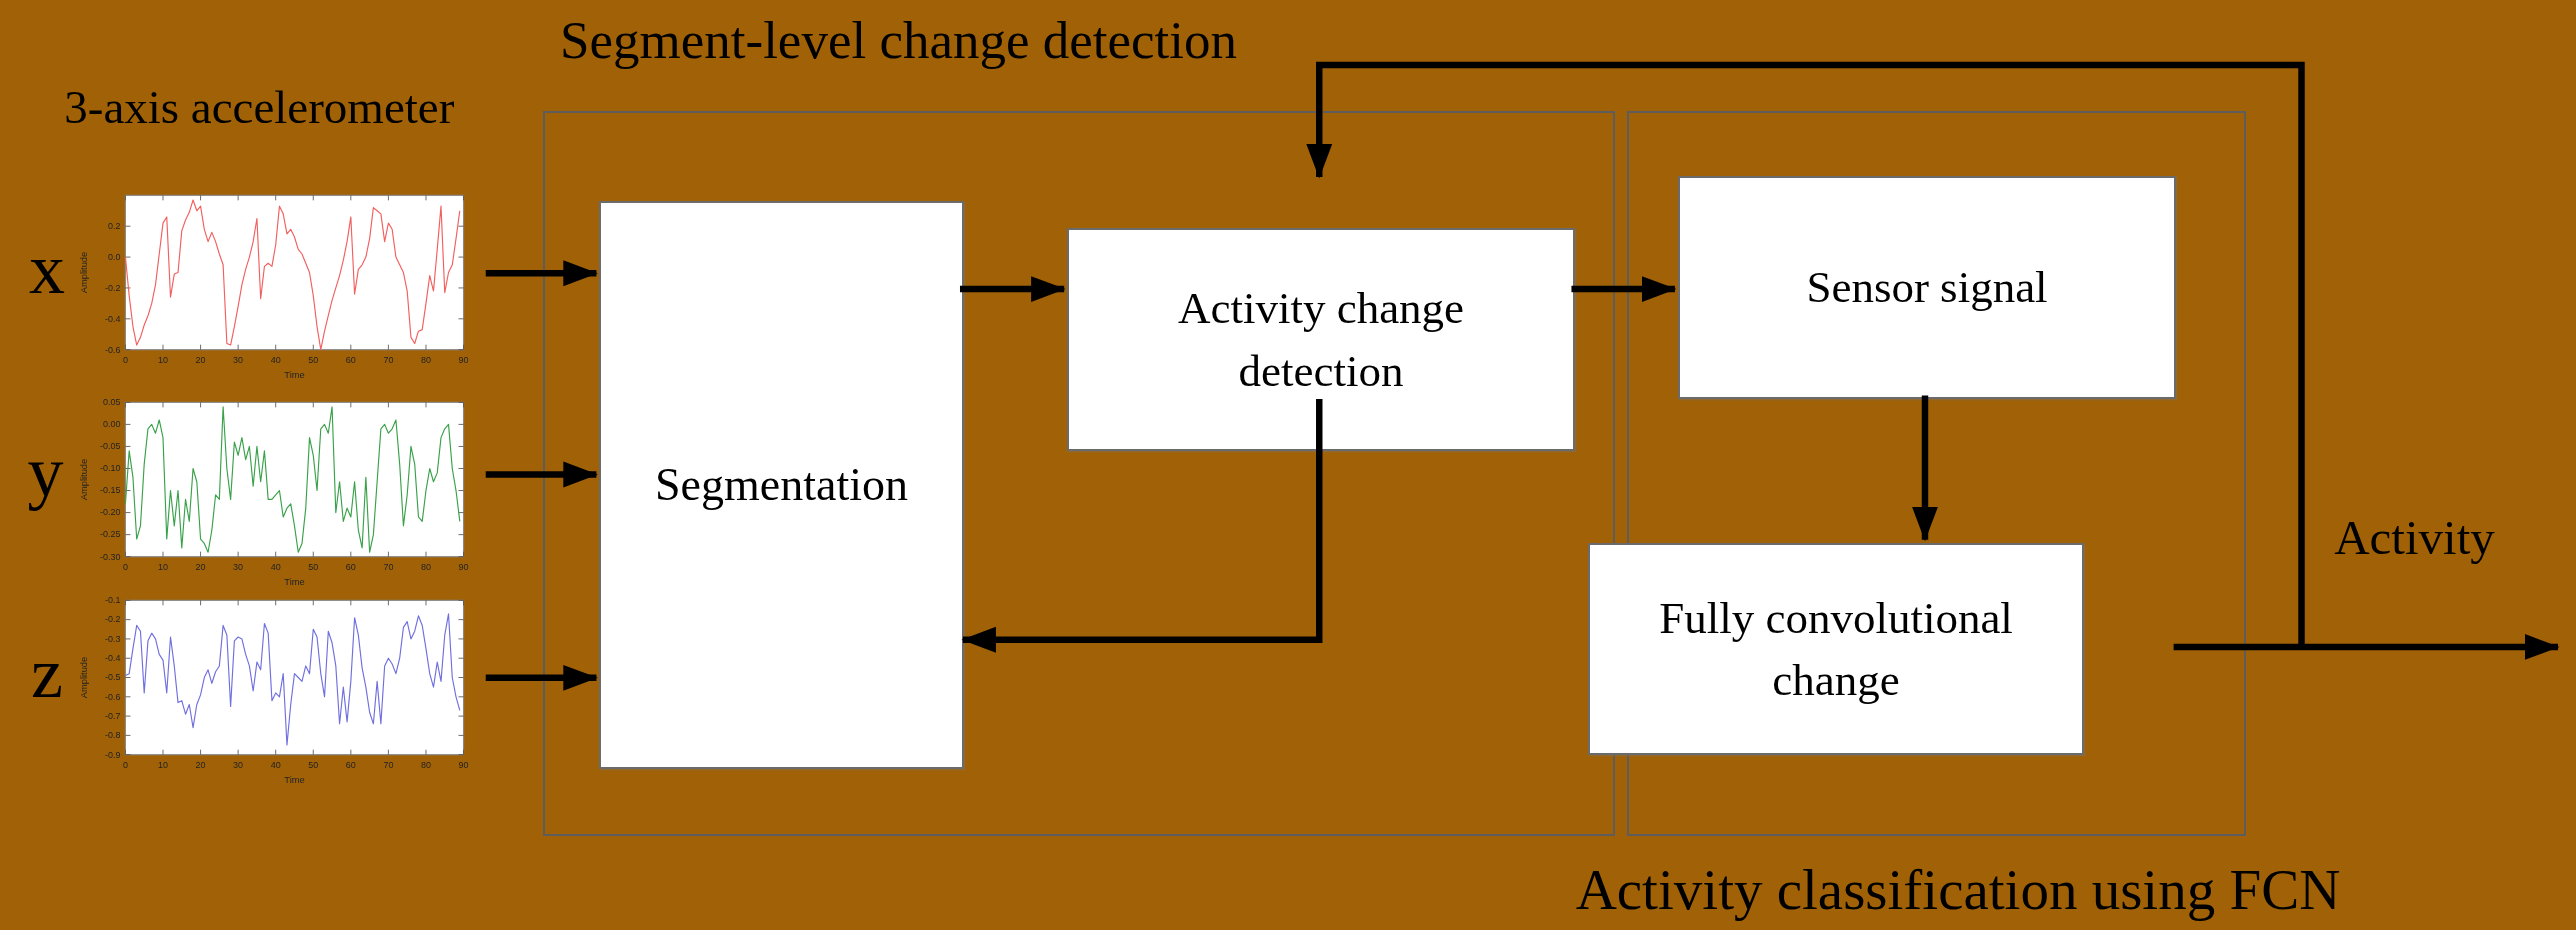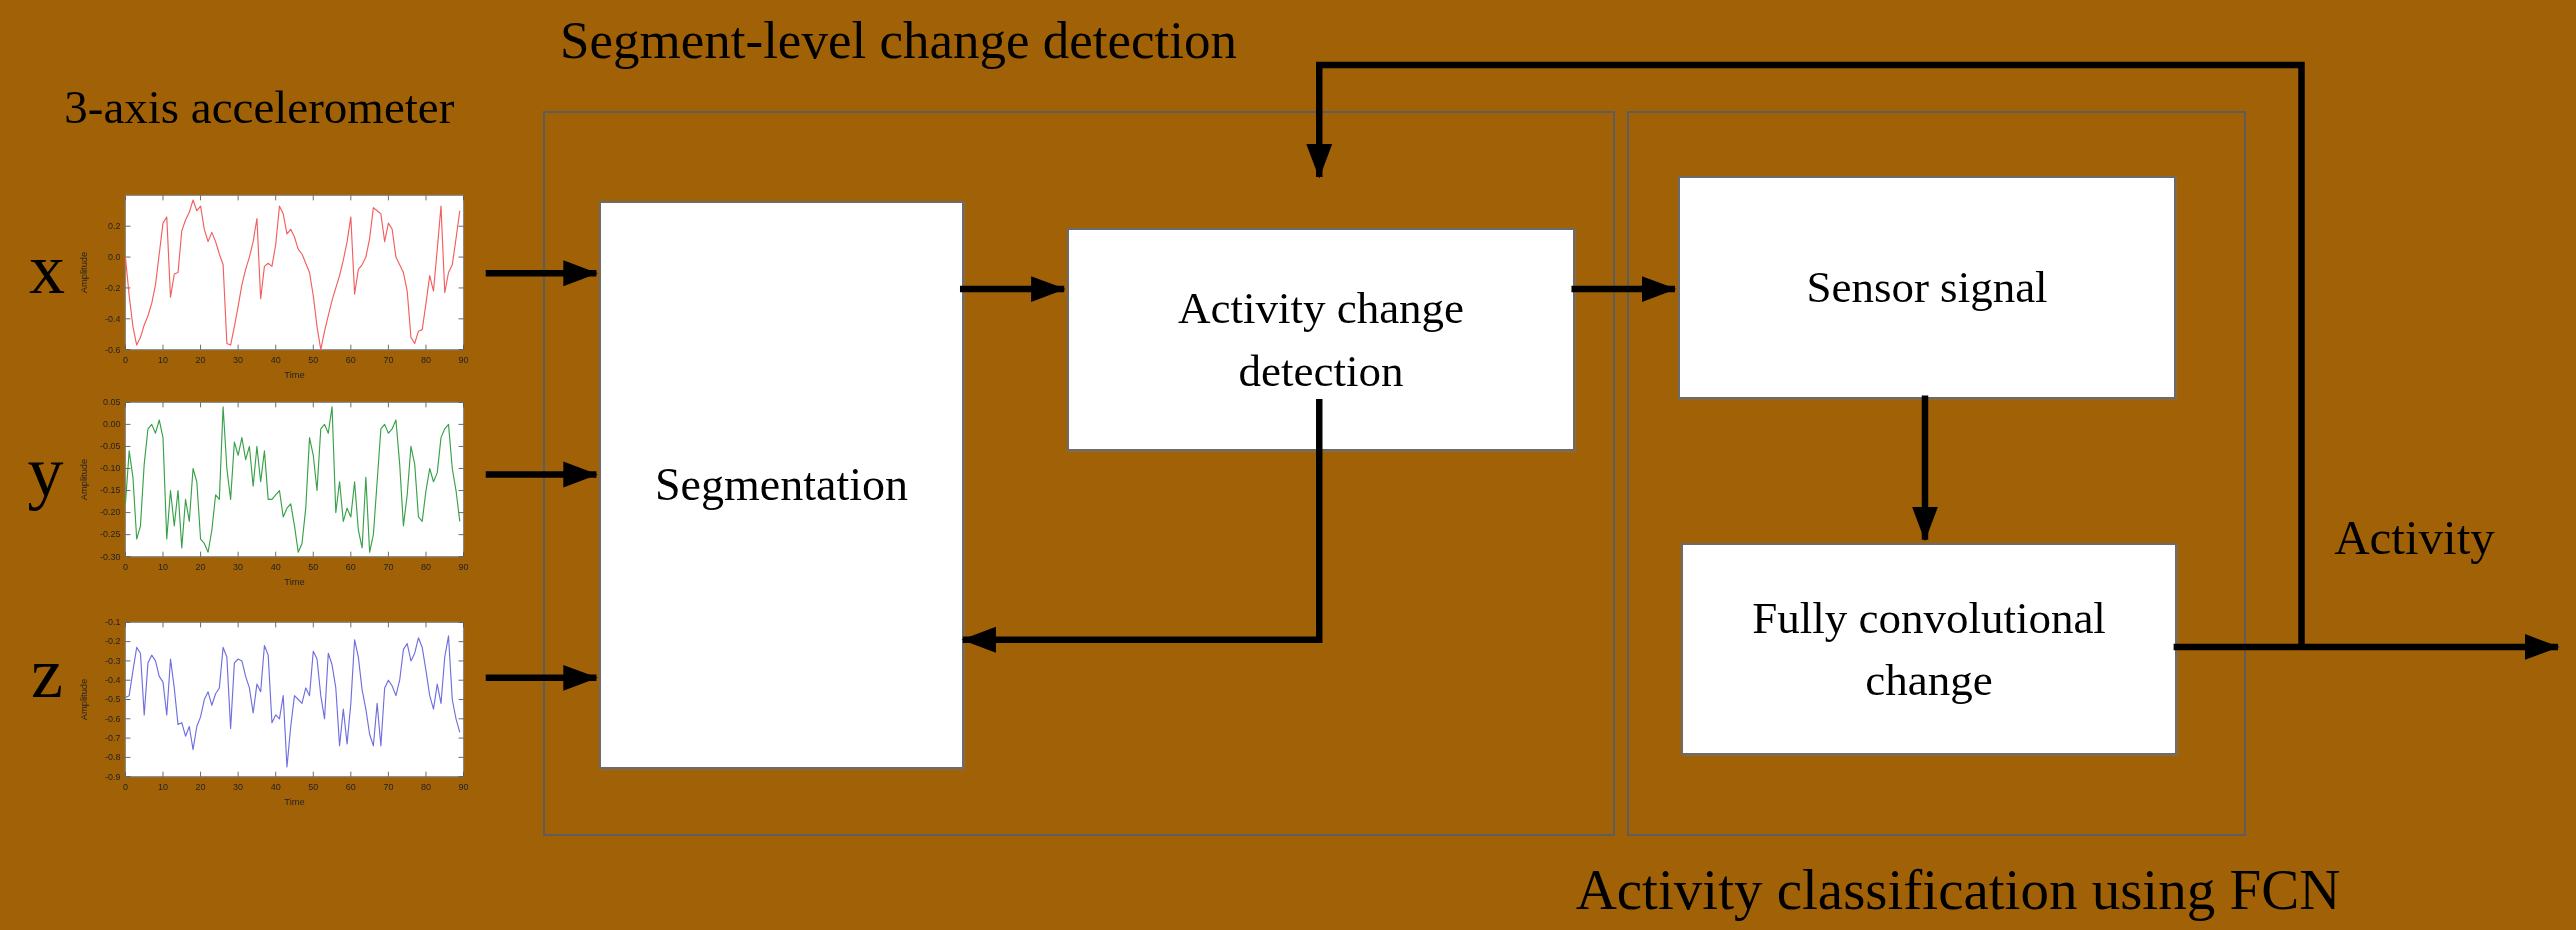--- a/index.html
+++ b/index.html
@@ -149,21 +149,21 @@
         <line x1="498.66666666666663" y1="14" x2="498.66666666666663" y2="21" stroke="#555" stroke-width="1.2"></line>
         <text x="498.66666666666663" y="247" text-anchor="middle" font-size="12.5" fill="#222" font-family="Liberation Sans, sans-serif">80</text>
         <line x1="551" y1="222" x2="551" y2="229" stroke="#555" stroke-width="1.2"></line>
         <line x1="551" y1="14" x2="551" y2="21" stroke="#555" stroke-width="1.2"></line>
         <text x="551" y="247" text-anchor="middle" font-size="12.5" fill="#222" font-family="Liberation Sans, sans-serif">90</text>
         <text x="315.5" y="268" text-anchor="middle" font-size="13" fill="#222" font-family="Liberation Sans, sans-serif">Time</text>
         <text x="26" y="121.5" text-anchor="middle" font-size="13" fill="#222" font-family="Liberation Sans, sans-serif" transform="rotate(-90 26 121.5)">Amplitude</text>
         <polyline fill="none" stroke="#38a149" stroke-width="1.6" stroke-linejoin="round" points="80,155.28571428571428 85.23333333333333,81.57142857142858 90.46666666666667,118.42857142857143 95.7,204.42857142857144 100.93333333333334,186.00000000000003 106.16666666666666,100.00000000000001 111.4,50.85714285714286 116.63333333333333,44.71428571428572 121.86666666666667,57.00000000000001 127.1,38.57142857142857 132.33333333333331,63.142857142857146 137.56666666666666,204.42857142857144 142.8,136.8571428571429 148.03333333333333,186.00000000000003 153.26666666666665,136.8571428571429 158.5,216.71428571428572 163.73333333333335,149.14285714285717 168.96666666666667,179.8571428571429 174.2,106.14285714285717 179.43333333333334,124.57142857142858 184.66666666666666,204.42857142857144 189.9,210.57142857142858 195.13333333333333,222.85714285714286 200.36666666666667,192.14285714285714 205.6,143.00000000000003 210.83333333333334,149.14285714285717 216.06666666666666,20.142857142857146 221.29999999999998,106.14285714285717 226.53333333333333,149.14285714285717 231.76666666666668,69.28571428571429 237,87.71428571428572 242.23333333333332,63.142857142857146 247.46666666666667,93.85714285714286 252.7,75.42857142857144 257.93333333333334,130.71428571428572 263.16666666666663,75.42857142857144 268.4,124.57142857142858 273.6333333333333,81.57142857142858 278.8666666666667,149.14285714285717 284.1,149.14285714285717 289.3333333333333,143.00000000000003 294.56666666666666,136.8571428571429 299.8,173.71428571428572 305.0333333333333,161.42857142857142 310.26666666666665,155.28571428571428 315.5,186.00000000000003 320.73333333333335,222.85714285714286 325.9666666666667,210.57142857142858 331.2,161.42857142857142 336.43333333333334,63.142857142857146 341.6666666666667,87.71428571428572 346.9,136.8571428571429 352.1333333333333,50.85714285714286 357.3666666666667,44.71428571428572 362.59999999999997,57.00000000000001 367.83333333333337,20.142857142857146 373.06666666666666,167.57142857142858 378.3,124.57142857142858 383.53333333333336,179.8571428571429 388.76666666666665,161.42857142857142 394,173.71428571428572 399.23333333333335,124.57142857142858 404.46666666666664,192.14285714285714 409.7,216.71428571428572 414.93333333333334,118.42857142857143 420.1666666666667,222.85714285714286 425.4,198.2857142857143 430.6333333333333,124.57142857142858 435.8666666666667,50.85714285714286 441.1,44.71428571428572 446.3333333333333,57.00000000000001 451.56666666666666,50.85714285714286 456.8,38.57142857142857 462.03333333333336,100.00000000000001 467.26666666666665,186.00000000000003 472.5,143.00000000000003 477.73333333333335,75.42857142857144 482.96666666666664,100.00000000000001 488.2,173.71428571428572 493.43333333333334,179.8571428571429 498.66666666666663,136.8571428571429 503.90000000000003,106.14285714285717 509.1333333333333,124.57142857142858 514.3666666666667,112.28571428571429 519.6,63.142857142857146 524.8333333333333,50.85714285714286 530.0666666666666,44.71428571428572 535.3,106.14285714285717 540.5333333333333,136.8571428571429 545.7666666666667,179.8571428571429"></polyline>
       </svg>
     </div>
-  <div class="chart" style="left:68px;top:590px;margin-top:22px;">
+  <div class="chart" style="left:68px;top:590px;">
       <svg width="402" height="198" viewBox="0 0 560 275">
         <rect x="80" y="14" width="471" height="215" fill="#ffffff" stroke="#8a8a8a" stroke-width="1.6"></rect>
         <line x1="80" y1="14" x2="87" y2="14" stroke="#555" stroke-width="1.2"></line>
         <line x1="544" y1="14" x2="551" y2="14" stroke="#555" stroke-width="1.2"></line>
         <text x="73" y="18" text-anchor="end" font-size="12.5" fill="#222" font-family="Liberation Sans, sans-serif">-0.1</text>
         <line x1="80" y1="40.875" x2="87" y2="40.875" stroke="#555" stroke-width="1.2"></line>
         <line x1="544" y1="40.875" x2="551" y2="40.875" stroke="#555" stroke-width="1.2"></line>
         <text x="73" y="44.875" text-anchor="end" font-size="12.5" fill="#222" font-family="Liberation Sans, sans-serif">-0.2</text>
         <line x1="80" y1="67.75" x2="87" y2="67.75" stroke="#555" stroke-width="1.2"></line>
         <line x1="544" y1="67.75" x2="551" y2="67.75" stroke="#555" stroke-width="1.2"></line>
@@ -231,21 +231,21 @@
 
   <div class="box" style="left:1067px;top:180px;width:504px;height:219px;margin-top:48px;">
     <div>Activity change</div>
     <div>detection</div>
   </div>
 
   <div class="box" style="left:1678px;top:176px;width:494px;height:219px;">
     <div>Sensor signal</div>
   </div>
 
-  <div class="box" style="left:1681px;top:543px;width:492px;height:208px;">
+  <div class="box" style="left:1588px;top:543px;width:492px;height:208px;">
     <div>Fully convolutional</div>
     <div>change</div>
   </div>
 
   <svg class="wires" width="2576" height="931" viewBox="0 0 3585 1295">
     <defs>
       <marker id="ah" markerUnits="userSpaceOnUse" markerWidth="50" markerHeight="38" refX="46" refY="19" orient="auto">
         <path d="M0,1 L48,19 L0,37 Z" fill="#000"></path>
       </marker>
     </defs>

